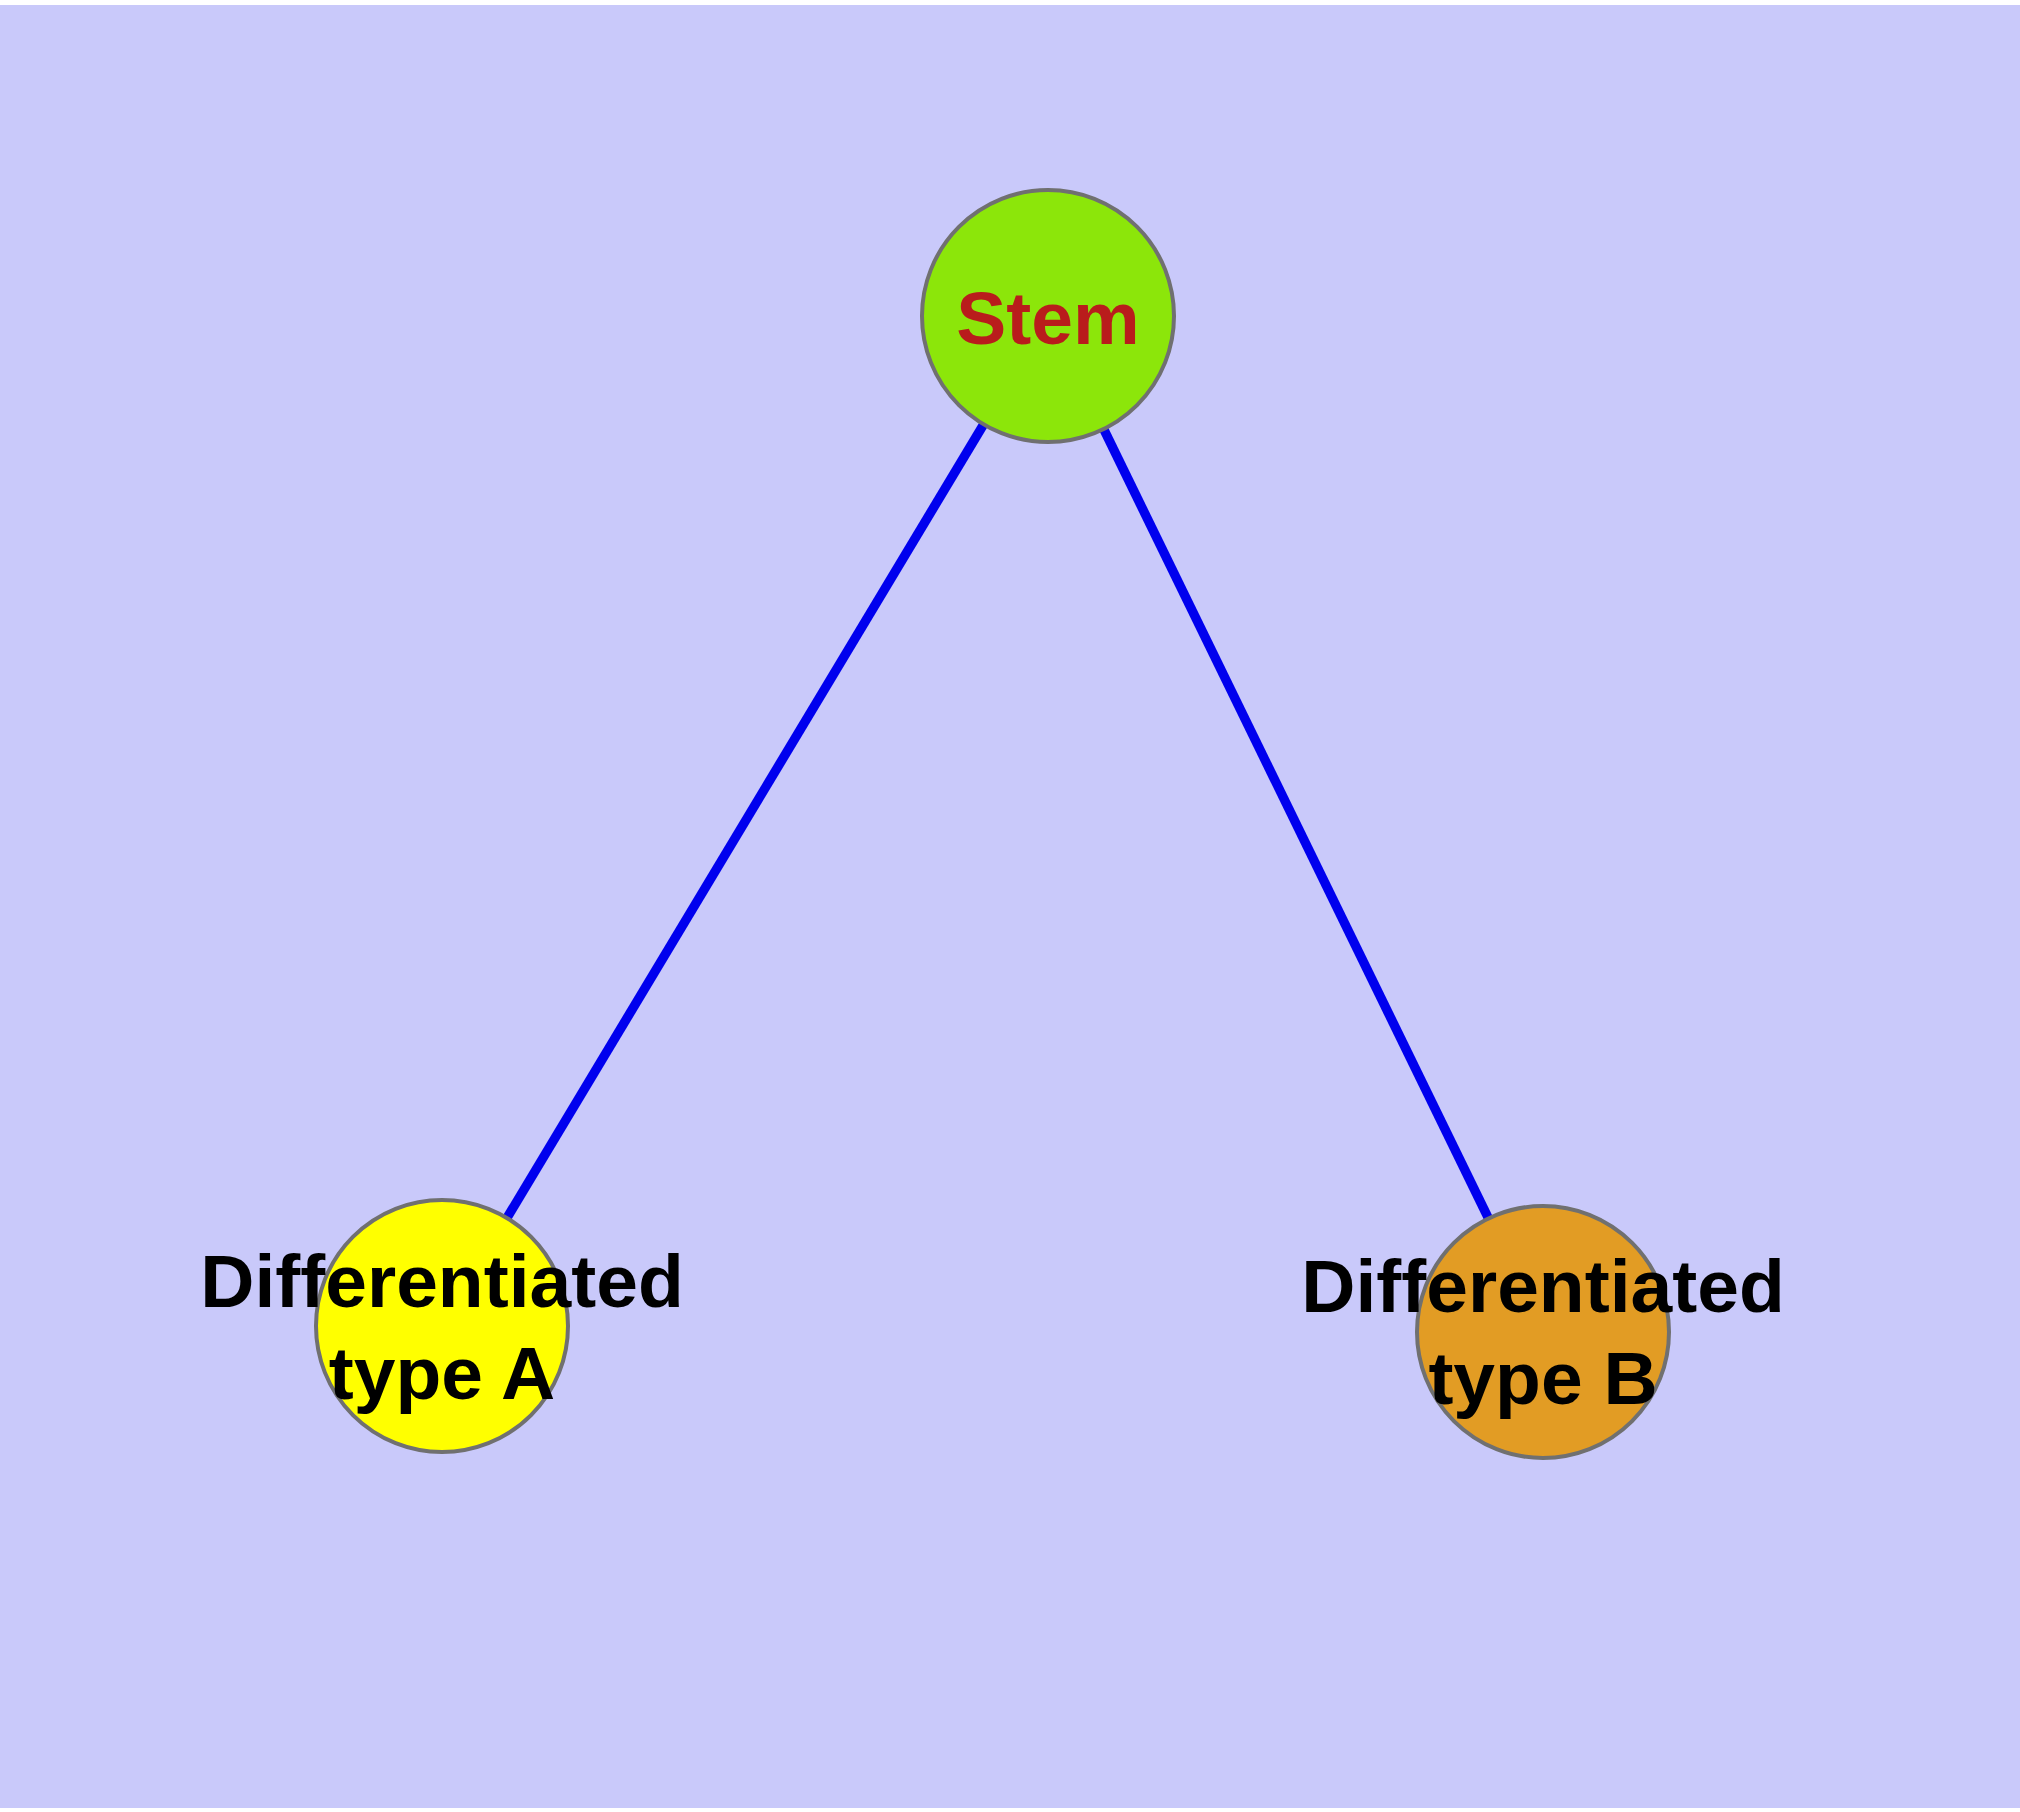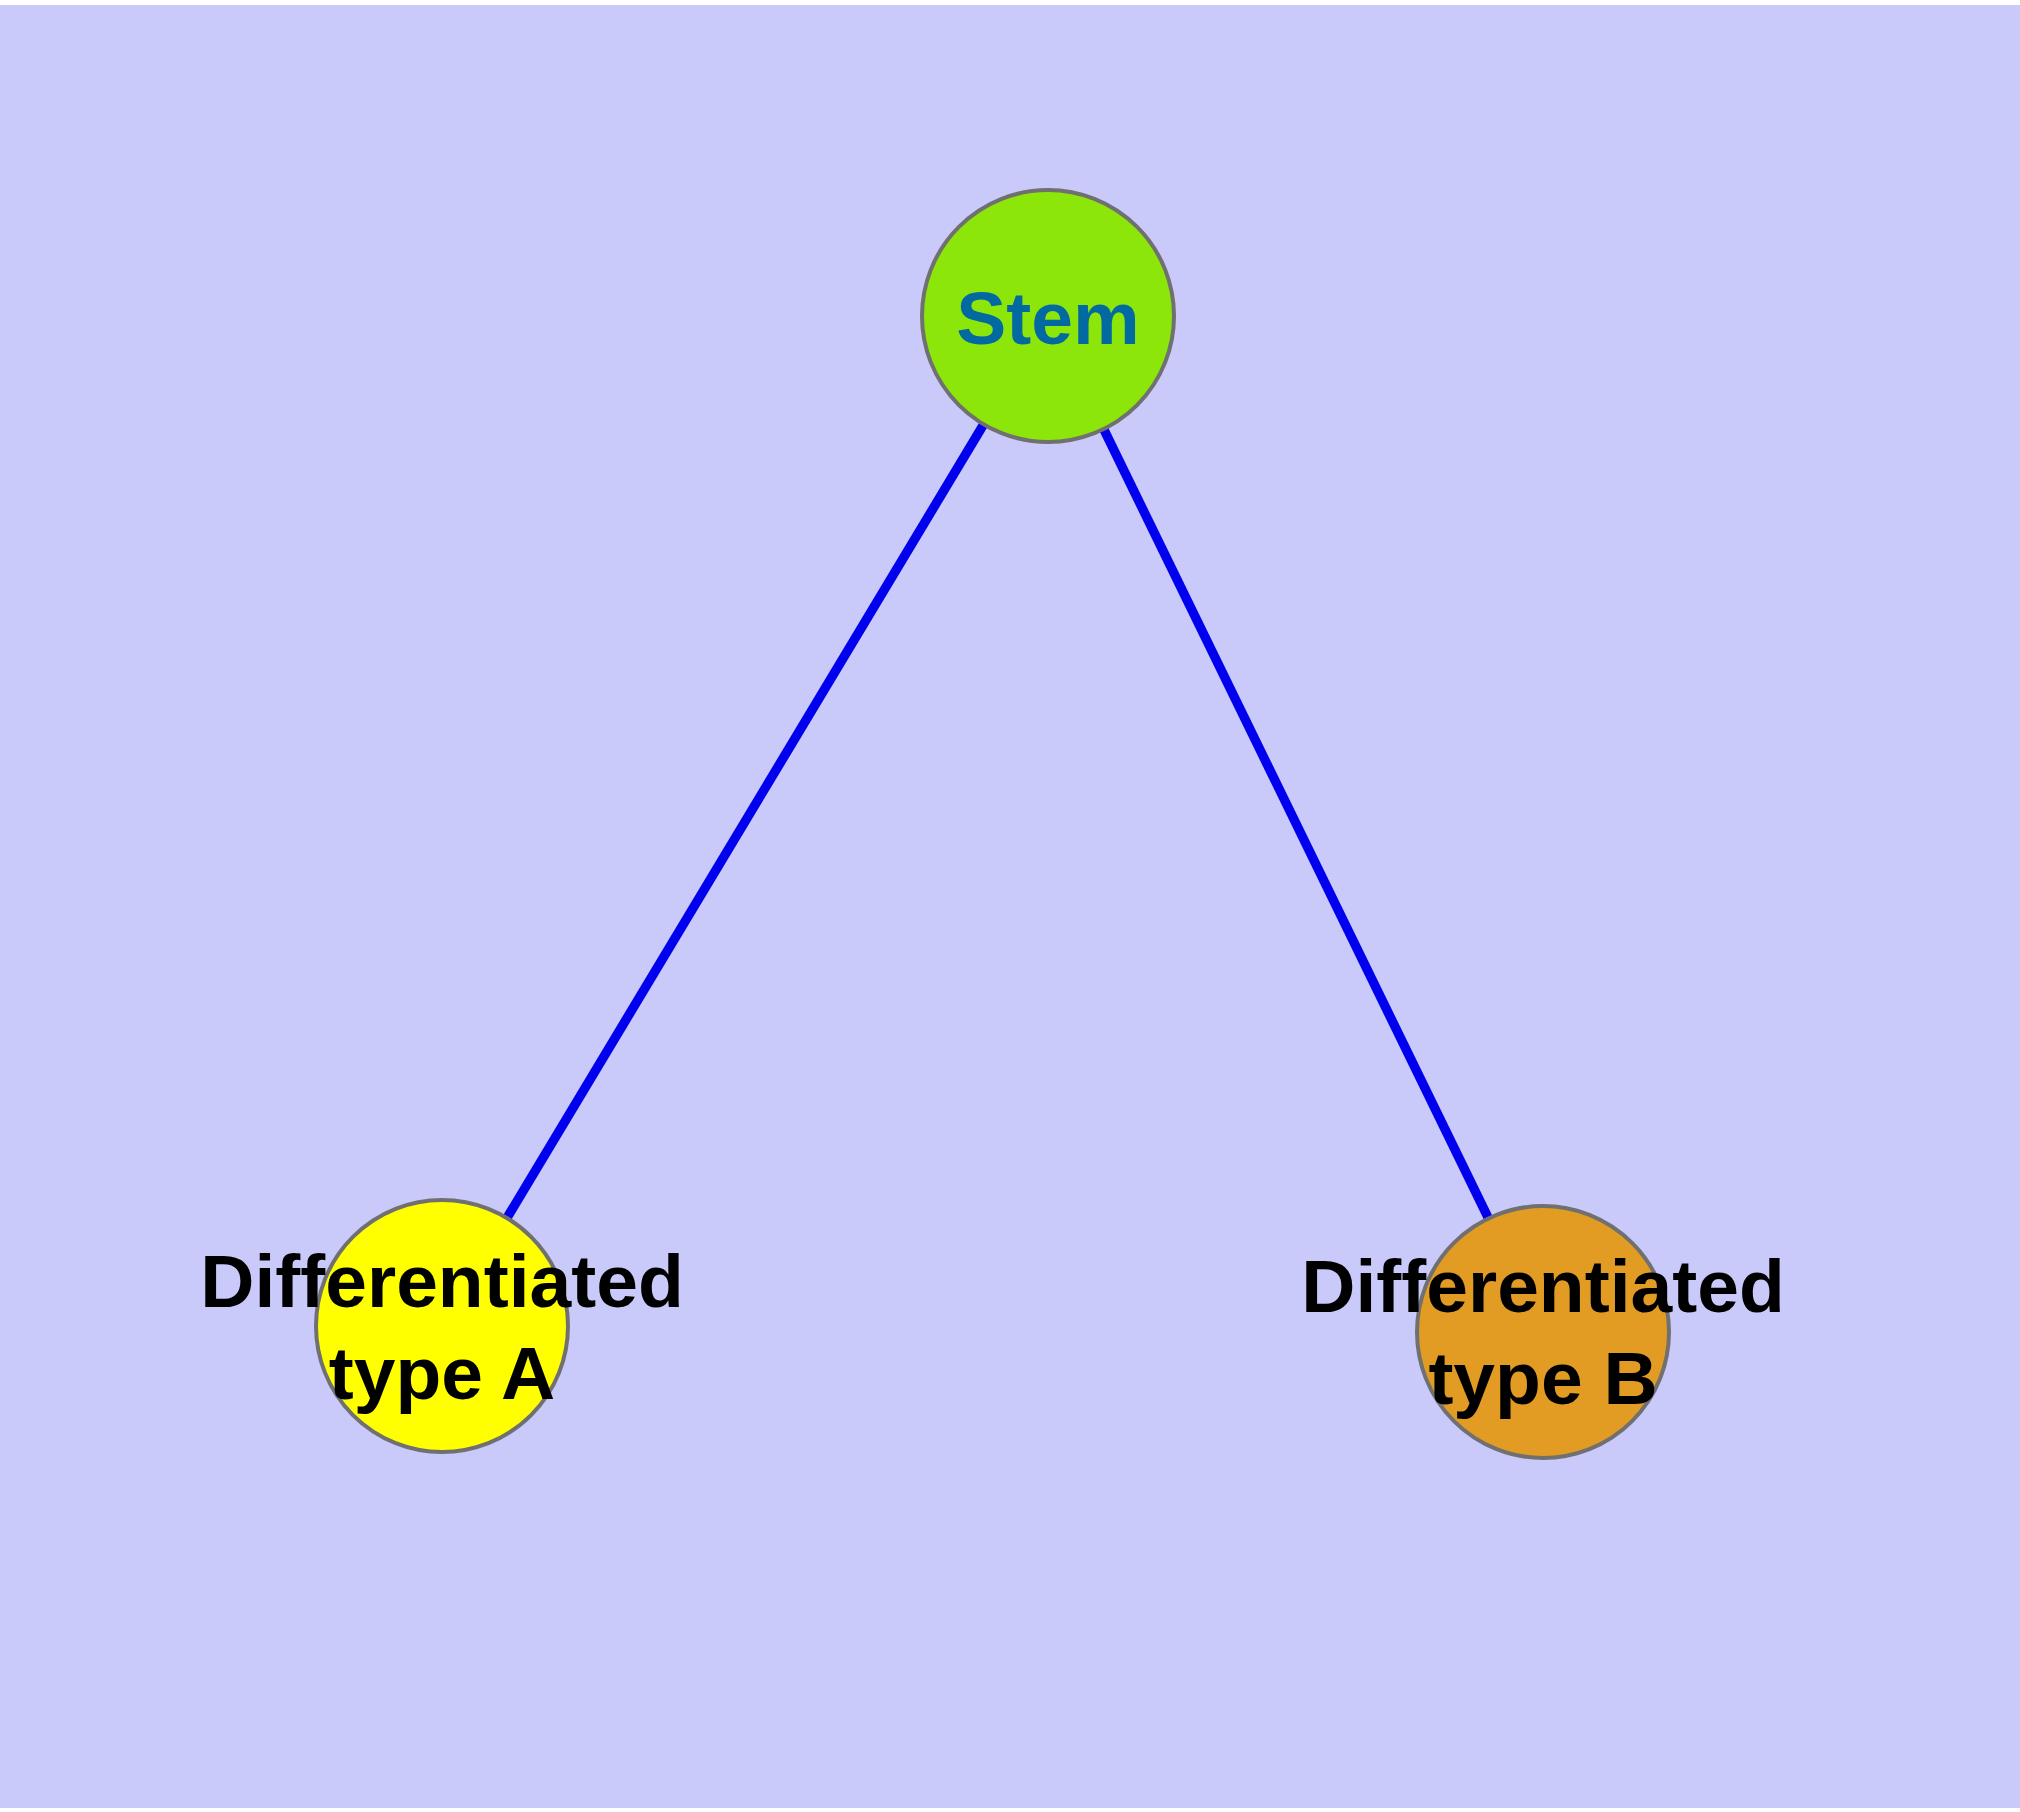--- a/index.html
+++ b/index.html
@@ -77,21 +77,21 @@
     <line x1="1237" y1="373" x2="521" y2="1565" stroke-width="11" stroke="#0000EE"></line>
     <line x1="1237" y1="373" x2="1821" y2="1571" stroke-width="11" stroke="#0000EE"></line>
   </svg>
 
   <div class="node-circle stem" style="background-color: rgb(140, 230, 10); border-color: rgb(112, 112, 112);"></div>
 
   <div class="node-circle typeA" style="background-color: rgb(255, 255, 0); border-color: rgb(112, 112, 112);"></div>
 
   <div class="node-circle typeB" style="background-color: rgb(226, 156, 36); border-color: rgb(112, 112, 112);"></div>
 
-  <div class="node-label stem" style="color: #0369a1;">Stem</div>
+  <div class="node-label stem" style="color: #b91c1c;">Stem</div>
 
   <div class="node-label typeA" style="color: rgb(0, 0, 0);">Differentiated
 type A</div>
 
   <div class="node-label typeB" style="color: rgb(0, 0, 0);">Differentiated
 type B</div>
 
   <div class="margin-strip top"></div>
   <div class="margin-strip bottom"></div>
 

